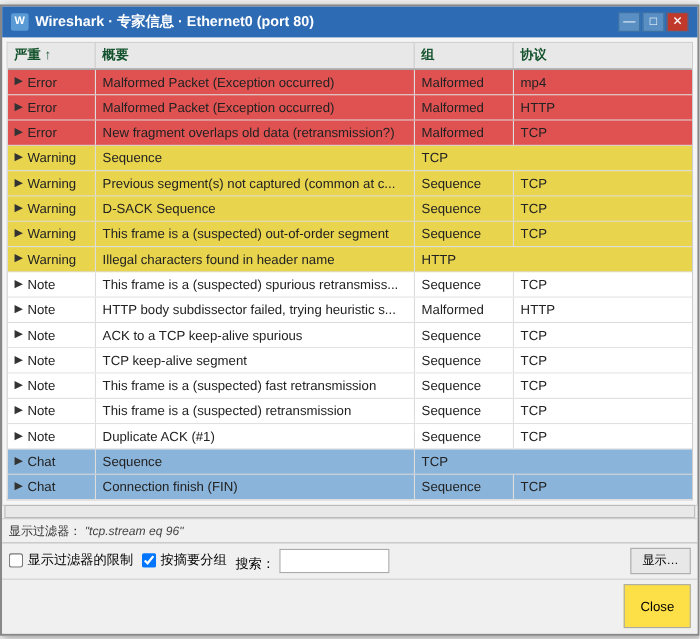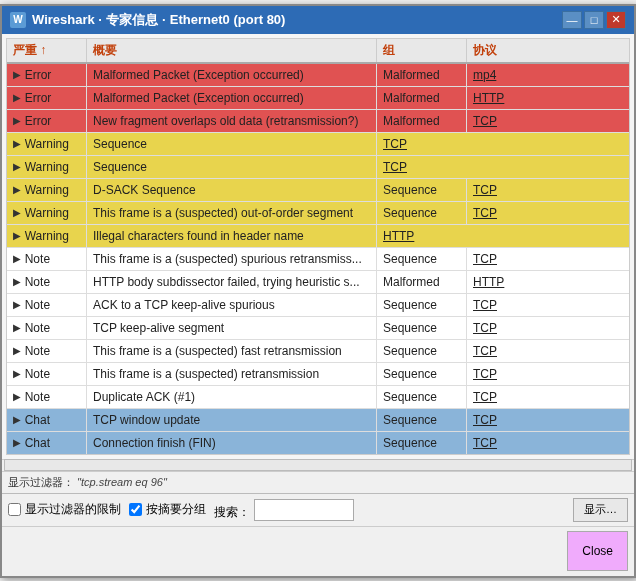--- a/index.html
+++ b/index.html
@@ -72,21 +72,21 @@
       display: grid;
       grid-template-columns: 80px 290px 90px 70px;
       background: #e8e8e8;
       border-bottom: 2px solid #aaa;
     }
     .th {
       padding: 3px 6px;
       border-right: 1px solid #ccc;
       font-weight: bold;
       font-size: 12px;
-      color: #c2410c;
+      color: #14532d;
       cursor: pointer;
     }
     .th:last-child { border-right: none; }
     .table-body {
       overflow-y: auto;
       max-height: 390px;
     }
     .table-row {
       display: grid;
       grid-template-columns: 80px 290px 90px 70px;
@@ -100,21 +100,21 @@
       overflow: hidden;
       text-overflow: ellipsis;
       font-size: 12px;
       line-height: 18px;
     }
     .td:first-child {
       display: flex;
       align-items: center;
       gap: 4px;
     }
-    .td:last-child { border-right: none; text-decoration: underline; }
+    .td:last-child { border-right: none; }
     .row-arrow {
       color: #333;
       font-size: 10px;
       flex-shrink: 0;
     }
     .bg-error { background-color: #e05252; color: #222; }
     .bg-warning { background-color: #e8d44d; color: #222; }
     .bg-note { background-color: #ffffff; color: #222; }
     .bg-chat { background-color: #8ab4d9; color: #222; }
 
@@ -167,21 +167,21 @@
     }
     .button-row {
       display: flex;
       justify-content: flex-end;
       padding: 4px 6px 5px;
       gap: 8px;
       background: #f0f0f0;
       border-top: 1px solid #ccc;
     }
     .action-btn {
-      background: #f0abfc;
+      background: #fde047;
       border: 1px solid #aaa;
       padding: 3px 14px;
       font-size: 12px;
       cursor: pointer;
       height: 40px;
       min-width: 60px;
     }
     .spacer { flex: 1; }
     .scrollbar-placeholder {
       height: 12px;
@@ -268,20 +268,21 @@
         <span>Warning</span>
       </div>
       <div class="td">Sequence</div>
       <div class="td">TCP</div>
     </div>
         <div class="table-row bg-warning">
       <div class="td">
         <span class="row-arrow">▶</span>
         <span>Warning</span>
       </div>
+      <div class="td" title="Previous segment(s) not captured (common at c...">Previous segment(s) not captured (common at c...</div>
       <div class="td">Sequence</div>
       <div class="td">TCP</div>
     </div>
         <div class="table-row bg-warning">
       <div class="td">
         <span class="row-arrow">▶</span>
         <span>Warning</span>
       </div>
       <div class="td" title="D-SACK Sequence">D-SACK Sequence</div>
       <div class="td">Sequence</div>
@@ -365,21 +366,20 @@
       </div>
       <div class="td" title="Duplicate ACK (#1)">Duplicate ACK (#1)</div>
       <div class="td">Sequence</div>
       <div class="td">TCP</div>
     </div>
         <div class="table-row bg-chat">
       <div class="td">
         <span class="row-arrow">▶</span>
         <span>Chat</span>
       </div>
-      <div class="td" title="TCP window update">TCP window update</div>
       <div class="td">Sequence</div>
       <div class="td">TCP</div>
     </div>
         <div class="table-row bg-chat">
       <div class="td">
         <span class="row-arrow">▶</span>
         <span>Chat</span>
       </div>
       <div class="td" title="Connection finish (FIN)">Connection finish (FIN)</div>
       <div class="td">Sequence</div>

